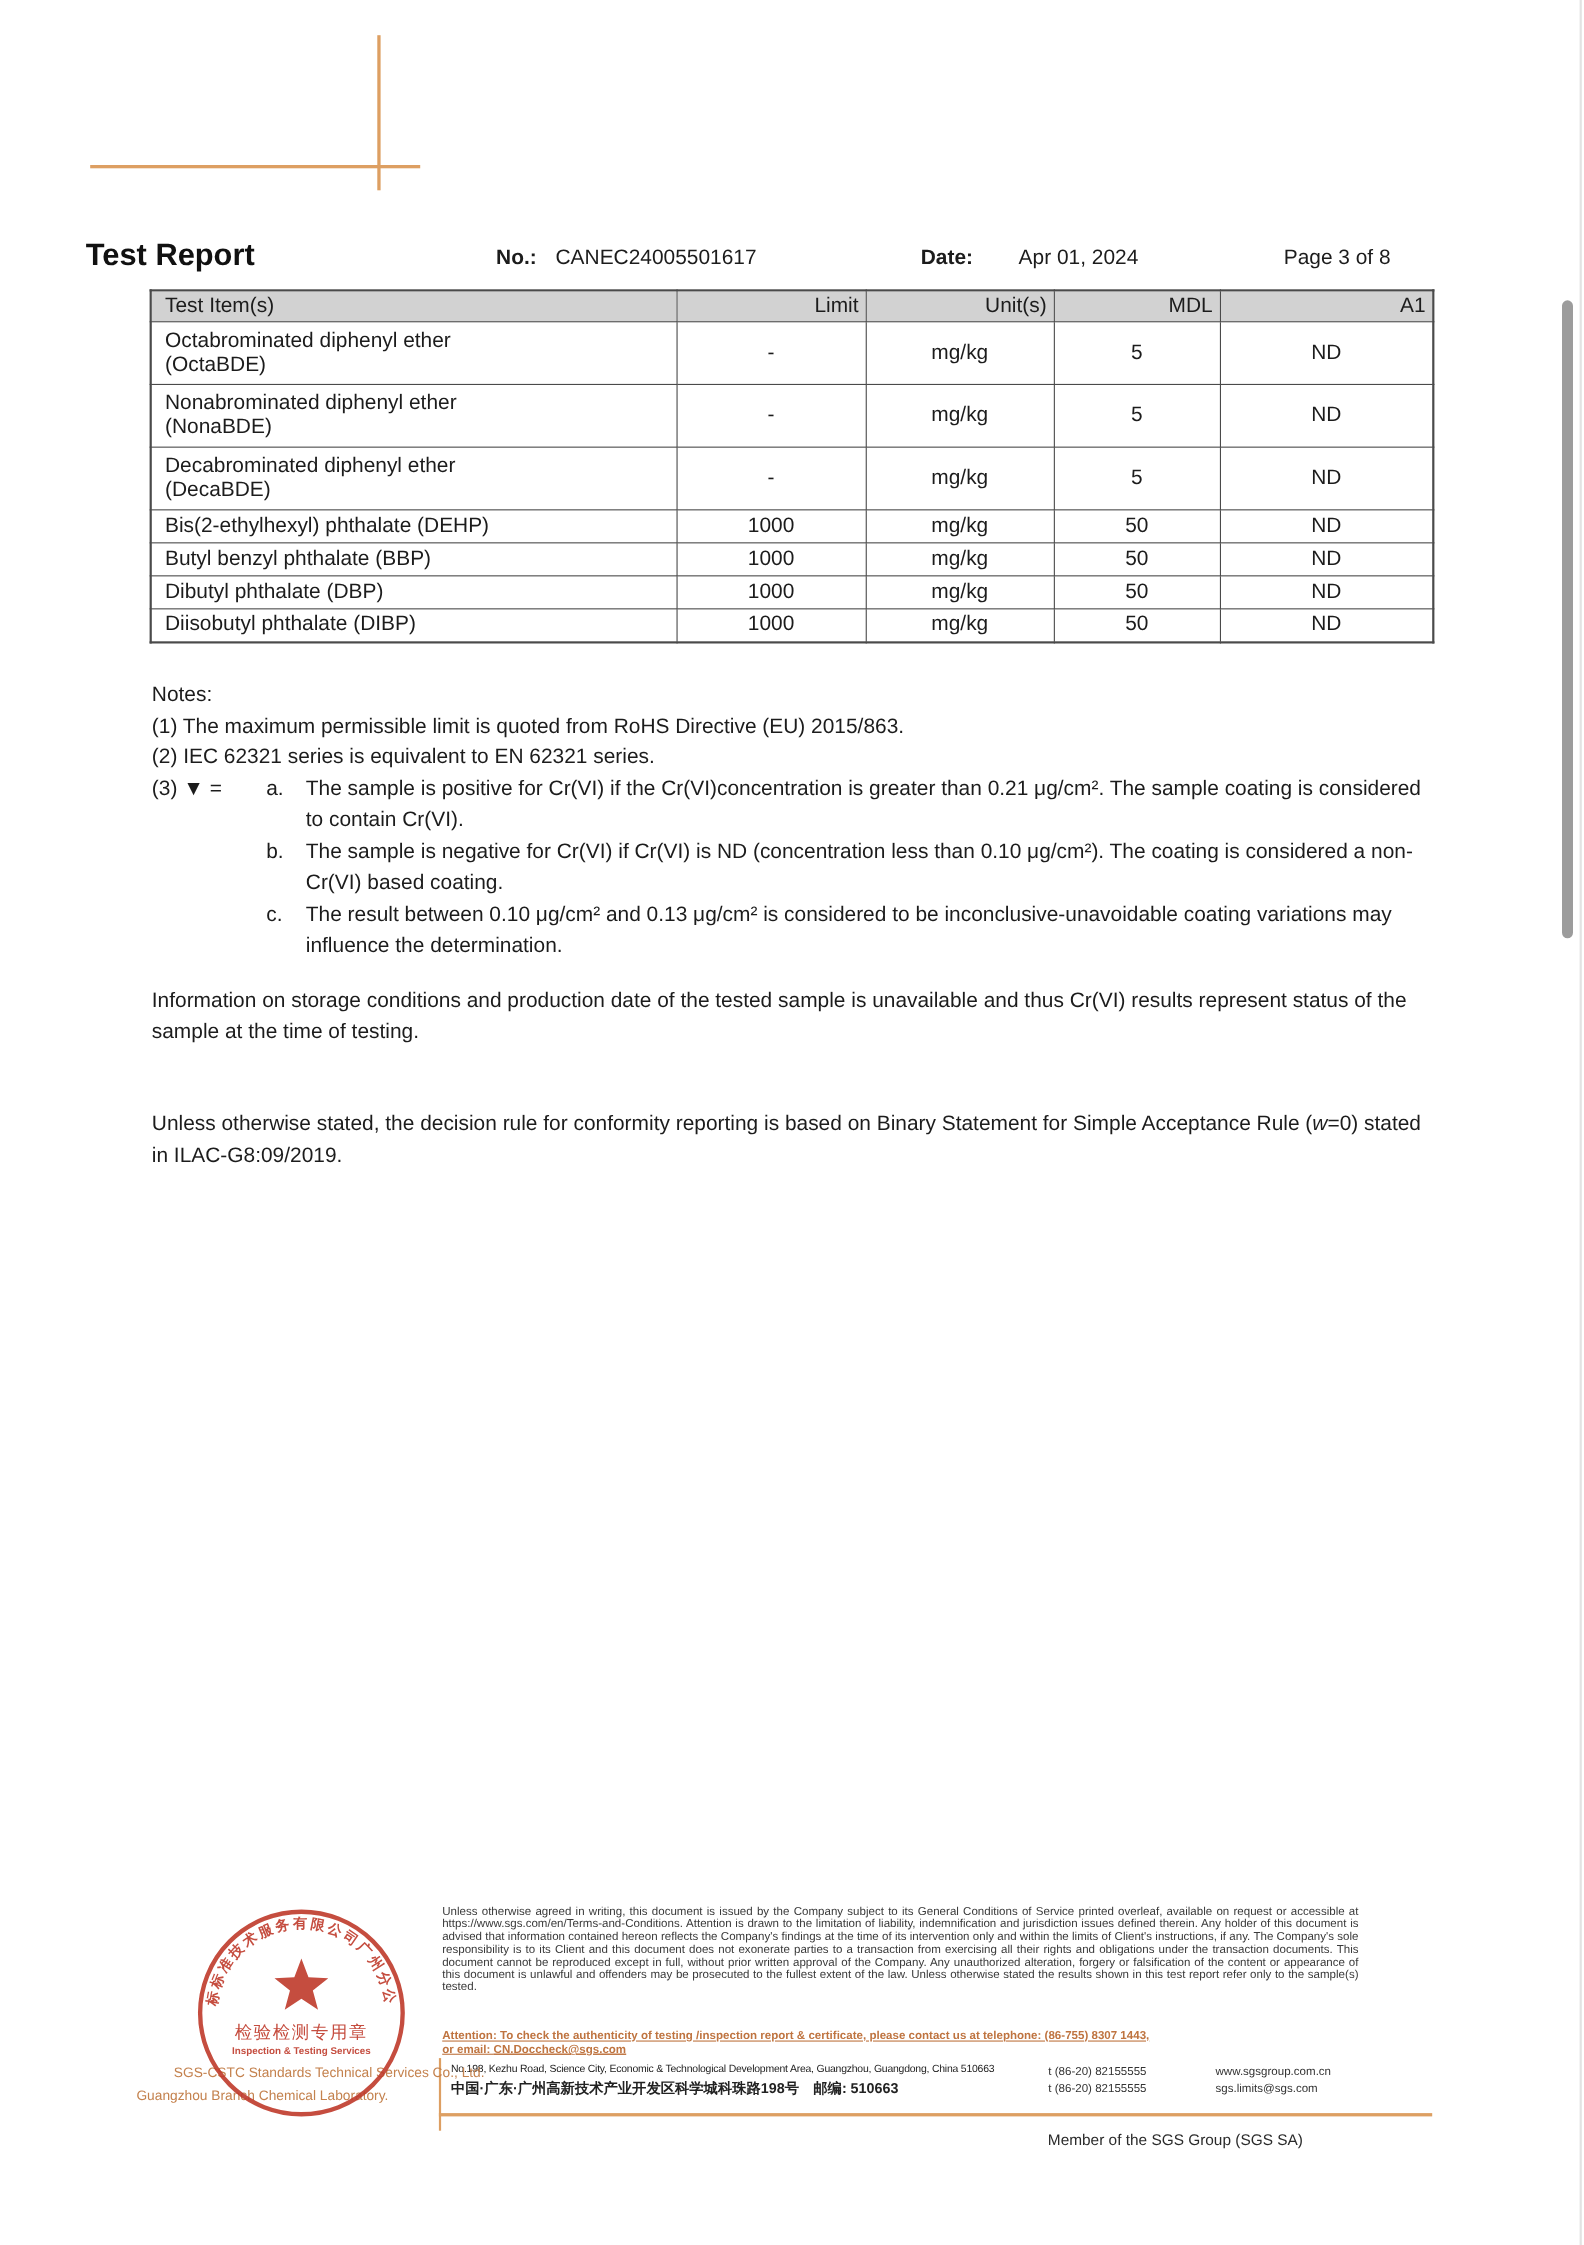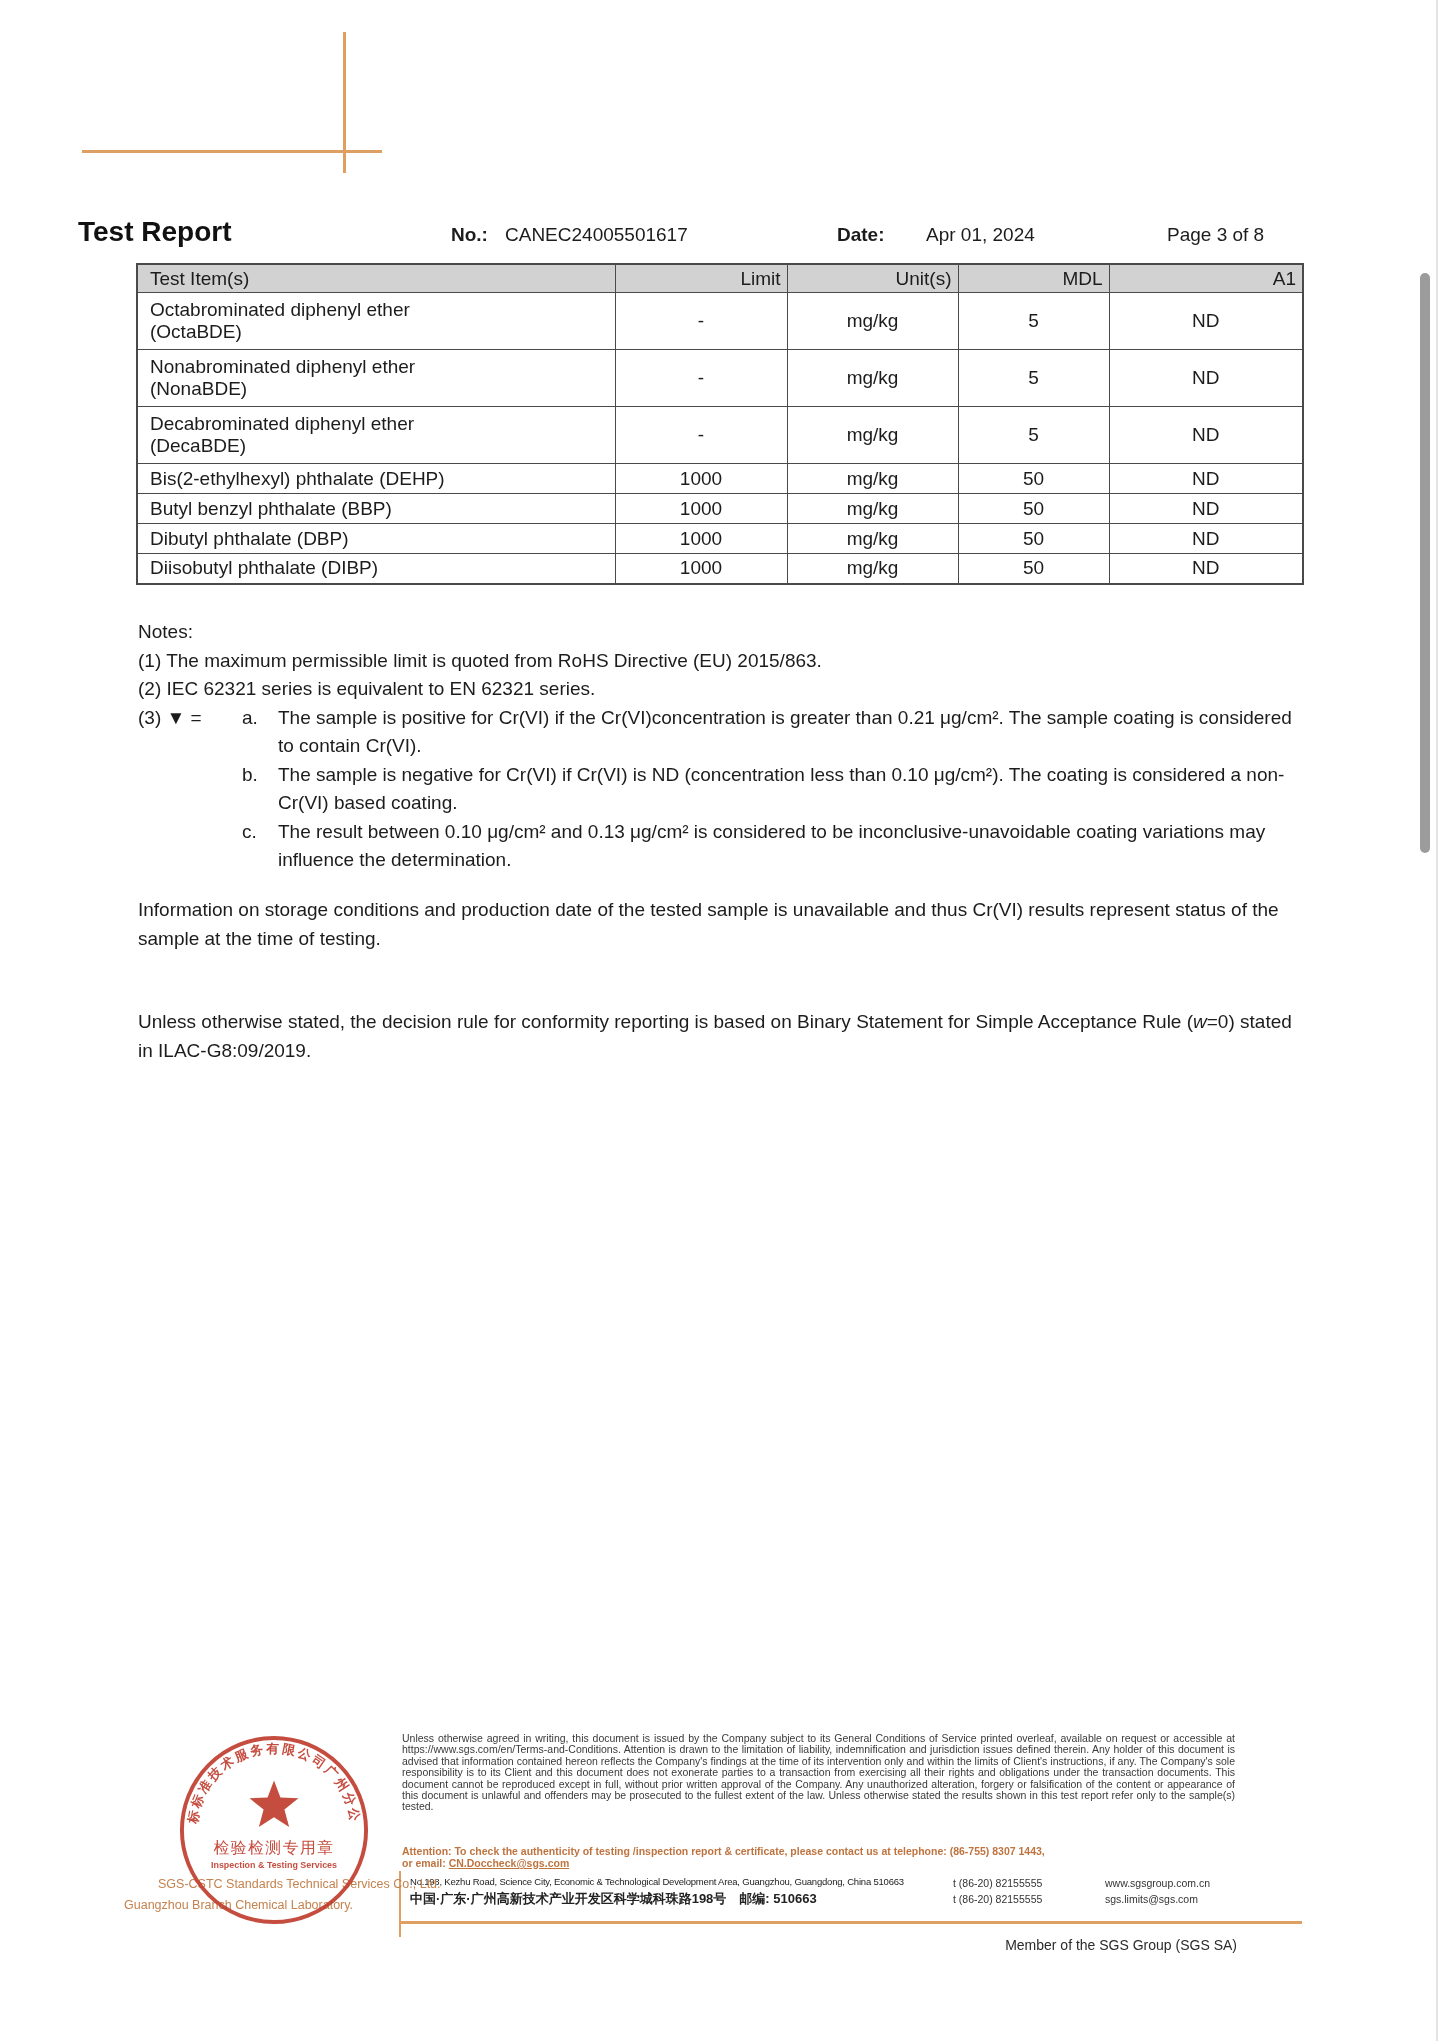--- a/index.html
+++ b/index.html
@@ -40,33 +40,33 @@
   .subitem .lbl{width:36px;flex:none;}
   .subitem .txt{width:1026px;}
 
   .para{left:138px;width:1168px;font-size:19px;line-height:28.5px;}
   .p1{top:896px;}
   .p2{top:1008px;}
   .ital{font-style:italic;}
 
   
   .legal{left:402px;top:1733px;width:833px;font-size:10.5px;line-height:11.4px;text-align:justify;color:#3a3a3a;}
-  .attn{left:402px;width:840px;font-size:10.5px;font-weight:bold;color:#bf7440;white-space:nowrap;}
+  .attn{left:402px;width:840px;font-size:10.5px;font-weight:bold;color:#bf7440;white-space:nowrap;text-decoration:underline;}
   .attn1{top:1845px;}
   .attn2{top:1857px;}
   .attn-email{text-decoration:underline;}
   .fdivider{left:399px;top:1871px;width:2px;height:66px;background:#dd9f62;}
   .addr-en{left:410px;top:1876px;font-size:9.5px;color:#222;white-space:nowrap;letter-spacing:-0.2px;}
   .addr-cn{left:410px;top:1890px;font-size:13px;font-weight:bold;color:#222;white-space:nowrap;}
   .phone1{left:953px;top:1877px;font-size:10.5px;color:#333;white-space:nowrap;}
   .phone2{left:953px;top:1893px;font-size:10.5px;color:#333;white-space:nowrap;}
   .web{left:1105px;top:1877px;font-size:10.5px;color:#333;}
   .email2{left:1105px;top:1893px;font-size:10.5px;color:#333;}
   .fhline{left:399px;top:1921px;width:903px;height:3px;background:#dd9f62;}
-  .member{left:900px;top:1937px;width:337px;text-align:right;font-size:14px;color:#2b2b2b;}
+  .member{left:900px;top:1937px;width:337px;text-align:center;font-size:14px;color:#2b2b2b;}
 
   .company1{left:158px;top:1877px;font-size:12.5px;color:#c4824e;white-space:nowrap;z-index:1;}
   .company2{left:124px;top:1898px;font-size:12.5px;color:#c4824e;white-space:nowrap;z-index:1;}
 
   .stamp{left:175px;top:1731px;width:198px;height:198px;z-index:2;opacity:0.9;}
 
   
   .scrollbar{left:1420px;top:273px;width:10px;height:580px;background:#9c9c9c;border-radius:5px;z-index:3;}
   .page-edge{left:1436px;top:0;width:2px;height:2041px;background:#e3e3e3;}
 </style>

